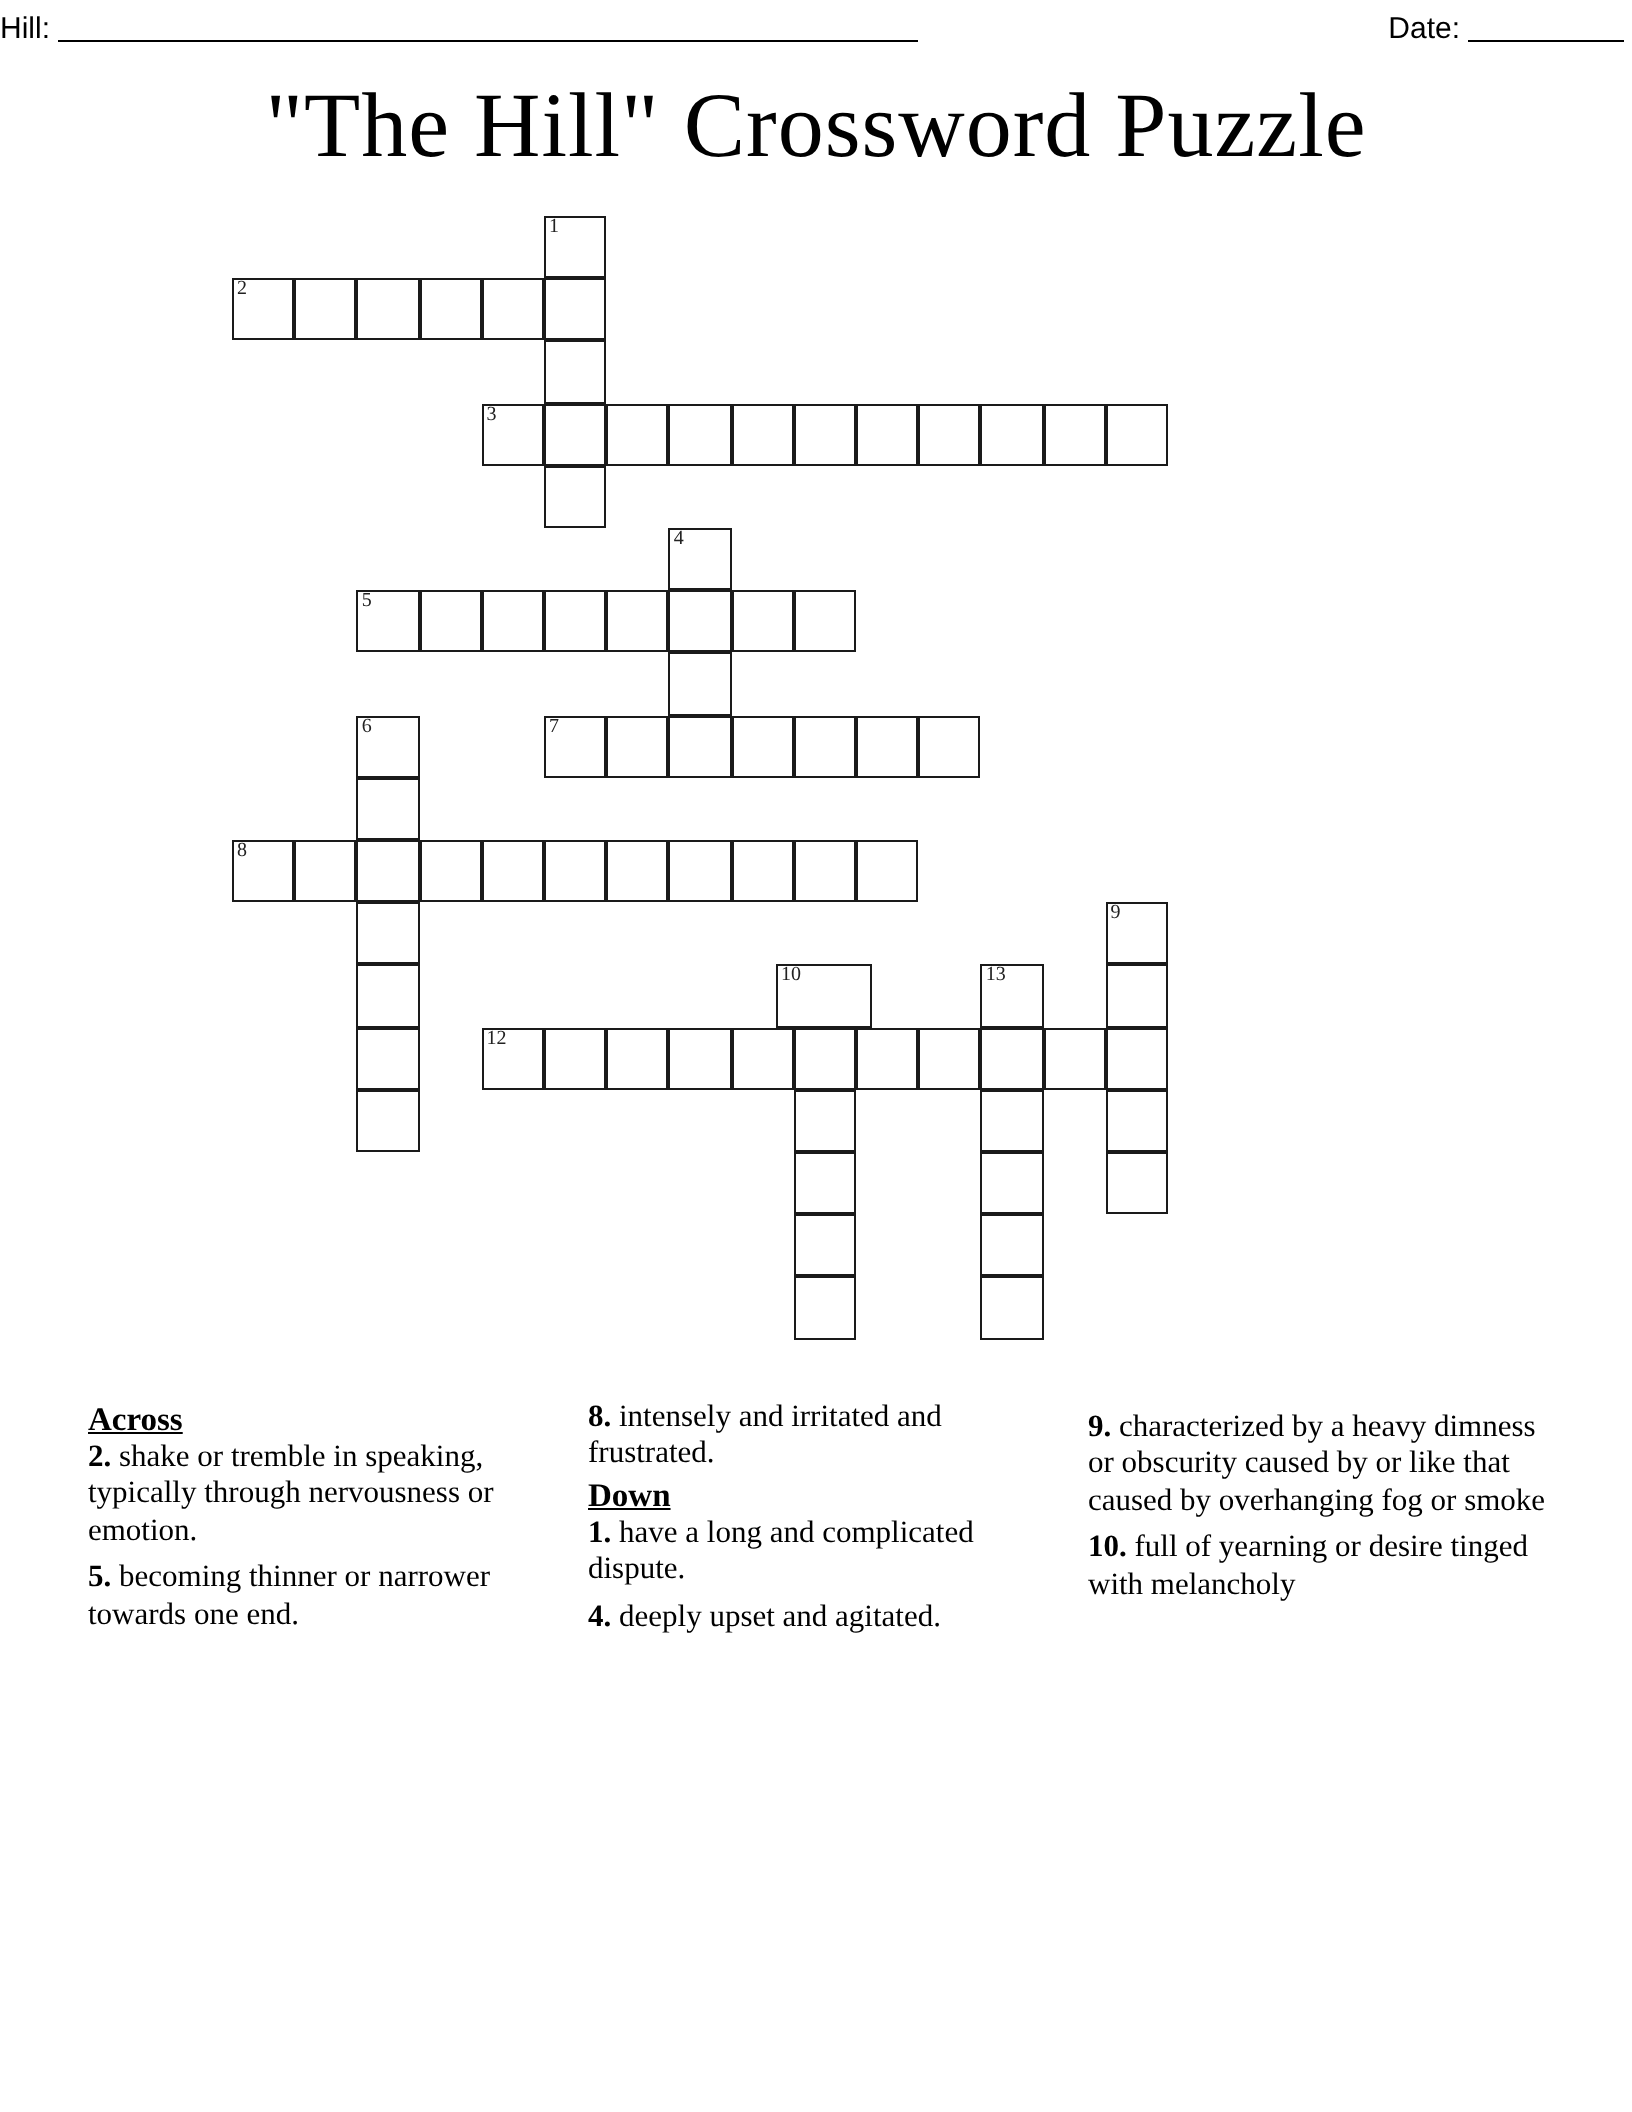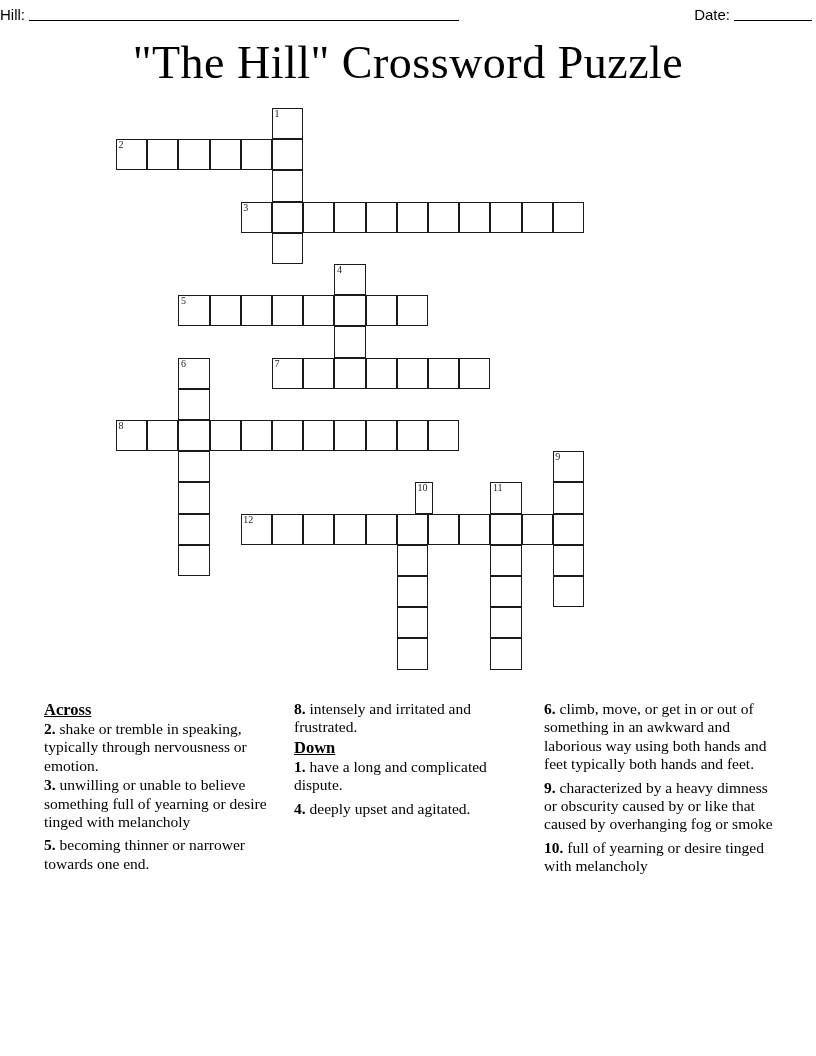--- a/index.html
+++ b/index.html
@@ -181,30 +181,30 @@
     <div class="xw-cell" style="left: 365.6px; top: 420px; width: 31.2px; height: 31.2px;"></div>
     <div class="xw-cell" style="left: 396.8px; top: 420px; width: 31.2px; height: 31.2px;"></div>
     <div class="xw-cell" style="left: 428px; top: 420px; width: 31.2px; height: 31.2px;"></div>
     <div class="xw-cell" style="left: 552.8px; top: 451.2px; width: 31.2px; height: 31.2px;">
       <span class="xw-num">9</span>
     </div>
     <div class="xw-cell" style="left: 552.8px; top: 482.4px; width: 31.2px; height: 31.2px;"></div>
     <div class="xw-cell" style="left: 552.8px; top: 513.6px; width: 31.2px; height: 31.2px;"></div>
     <div class="xw-cell" style="left: 552.8px; top: 544.8px; width: 31.2px; height: 31.2px;"></div>
     <div class="xw-cell" style="left: 552.8px; top: 576px; width: 31.2px; height: 31.2px;"></div>
-    <div class="xw-cell" style="left: 415px; top: 482.4px; width: 18px; height: 31.2px; text-decoration: underline;">
+    <div class="xw-cell" style="left: 388px; top: 482.4px; width: 48px; height: 31.2px; text-decoration: underline;">
       <span class="xw-num">10</span>
     </div>
     <div class="xw-cell" style="left: 396.8px; top: 513.6px; width: 31.2px; height: 31.2px;"></div>
     <div class="xw-cell" style="left: 396.8px; top: 544.8px; width: 31.2px; height: 31.2px;"></div>
     <div class="xw-cell" style="left: 396.8px; top: 576px; width: 31.2px; height: 31.2px;"></div>
     <div class="xw-cell" style="left: 396.8px; top: 607.2px; width: 31.2px; height: 31.2px;"></div>
     <div class="xw-cell" style="left: 396.8px; top: 638.4px; width: 31.2px; height: 31.2px;"></div>
     <div class="xw-cell" style="left: 490.4px; top: 482.4px; width: 31.2px; height: 31.2px;">
-      <span class="xw-num">11</span>
+      <span class="xw-num">13</span>
     </div>
     <div class="xw-cell" style="left: 490.4px; top: 513.6px; width: 31.2px; height: 31.2px;"></div>
     <div class="xw-cell" style="left: 490.4px; top: 544.8px; width: 31.2px; height: 31.2px;"></div>
     <div class="xw-cell" style="left: 490.4px; top: 576px; width: 31.2px; height: 31.2px;"></div>
     <div class="xw-cell" style="left: 490.4px; top: 607.2px; width: 31.2px; height: 31.2px;"></div>
     <div class="xw-cell" style="left: 490.4px; top: 638.4px; width: 31.2px; height: 31.2px;"></div>
     <div class="xw-cell" style="left: 240.8px; top: 513.6px; width: 31.2px; height: 31.2px;">
       <span class="xw-num">12</span>
     </div>
     <div class="xw-cell" style="left: 272px; top: 513.6px; width: 31.2px; height: 31.2px;"></div>
@@ -216,45 +216,39 @@
     <div class="xw-cell" style="left: 521.6px; top: 513.6px; width: 31.2px; height: 31.2px;"></div>
   </div>
 
 <div id="clues">
 
   <div class="clue-col col1">
     <div class="clue-heading">Across</div>
     <p class="clue">
       <span class="cnum">2.</span><span> shake or tremble in speaking, typically through nervousness or emotion.</span>
     </p>
-    <p class="clue">
-      <span class="cnum">3.</span><span> unwilling or unable to believe something full of yearning or desire tinged with melancholy</span>
-    </p>
     <p class="clue gap-top">
       <span class="cnum">5.</span><span> becoming thinner or narrower towards one end.</span>
     </p>
   </div>
 
   <div class="clue-col col2">
     <p class="clue">
       <span class="cnum">8.</span><span> intensely and irritated and frustrated.</span>
     </p>
     <div class="clue-heading">Down</div>
     <p class="clue">
       <span class="cnum">1.</span><span> have a long and complicated dispute.</span>
     </p>
     <p class="clue gap-top">
       <span class="cnum">4.</span><span> deeply upset and agitated.</span>
     </p>
   </div>
 
   <div class="clue-col col3">
-    <p class="clue">
-      <span class="cnum">6.</span><span> climb, move, or get in or out of something in an awkward and laborious way using both hands and feet typically both hands and feet.</span>
-    </p>
     <p class="clue gap-top">
       <span class="cnum">9.</span><span> characterized by a heavy dimness or obscurity caused by or like that caused by overhanging fog or smoke</span>
     </p>
     <p class="clue gap-top">
       <span class="cnum">10.</span><span> full of yearning or desire tinged with melancholy</span>
     </p>
   </div>
 
 </div>
 

